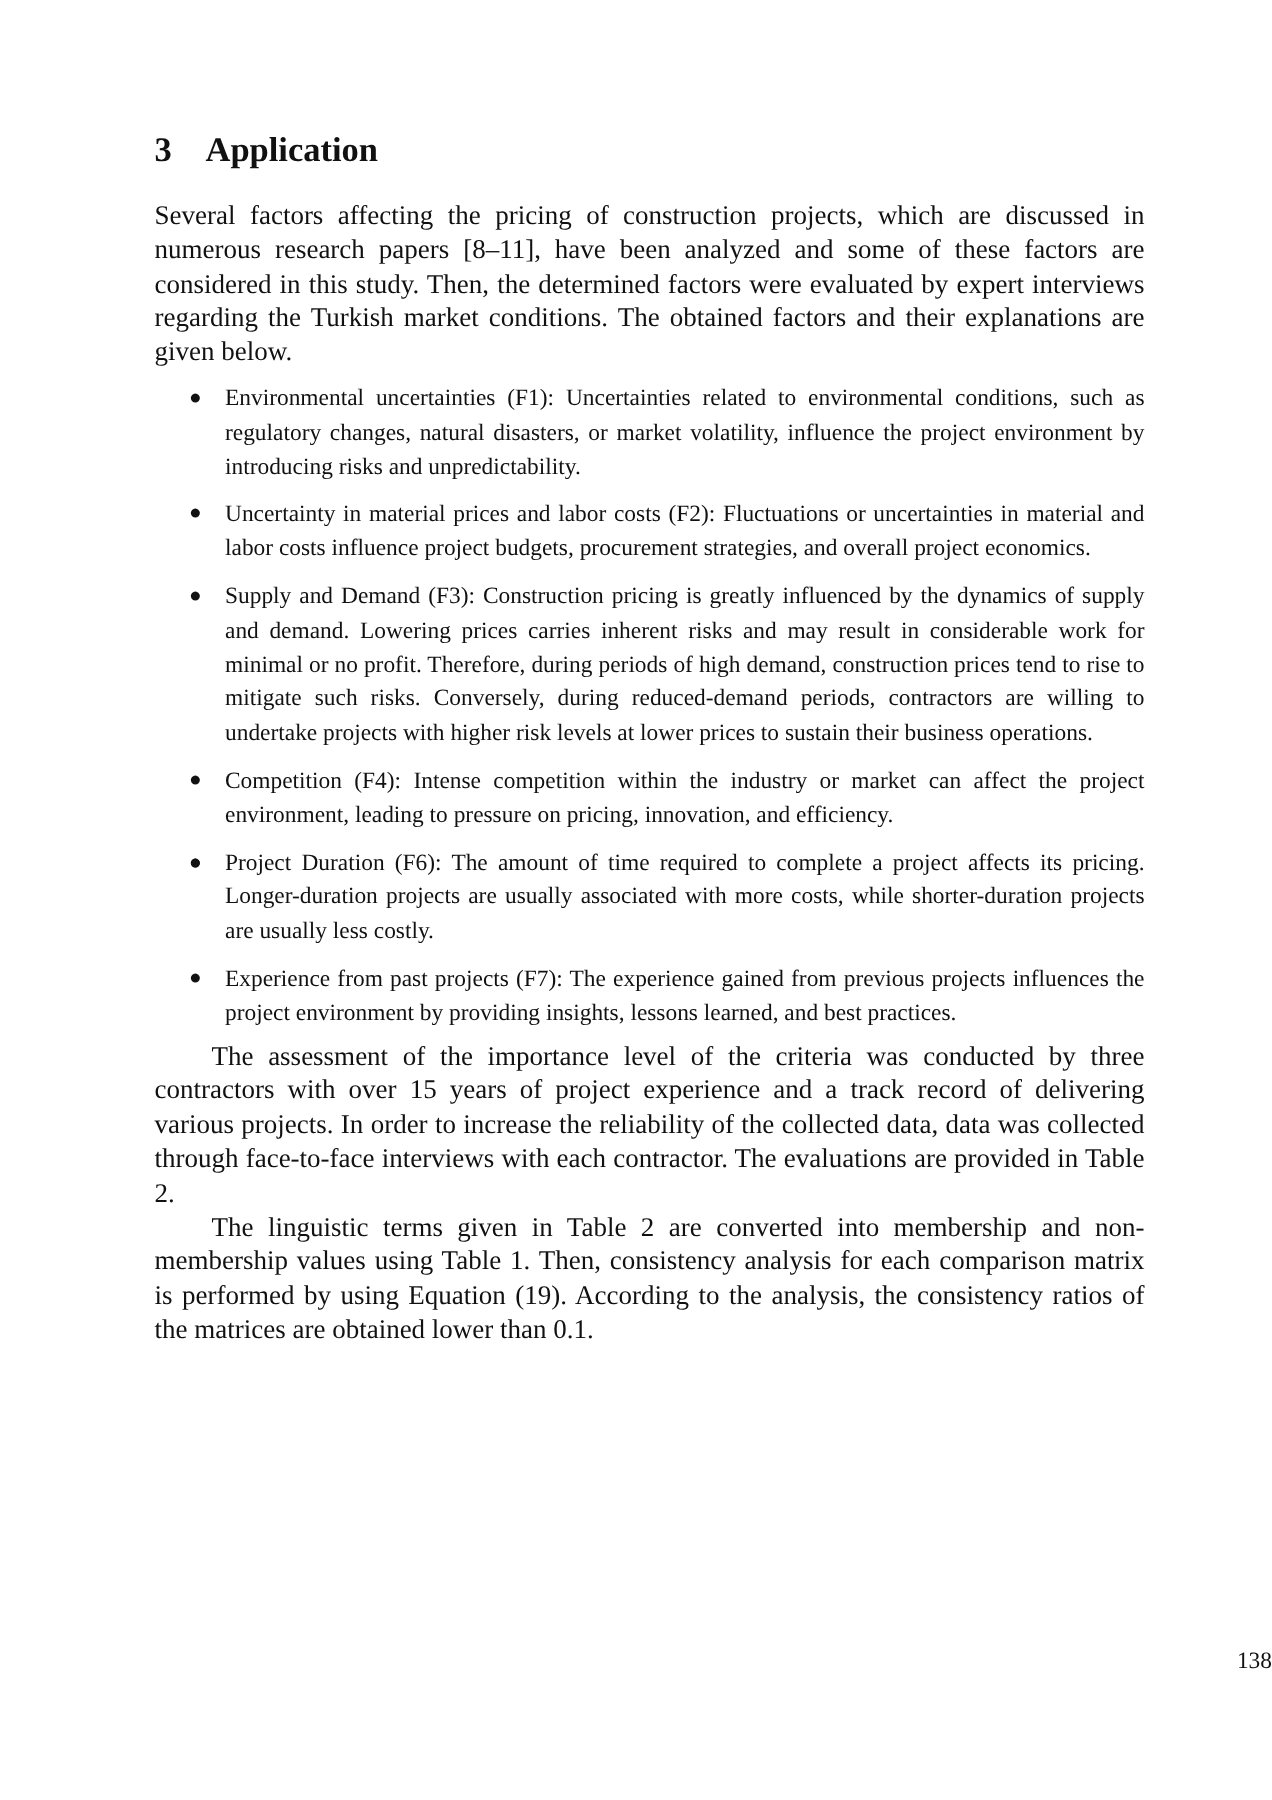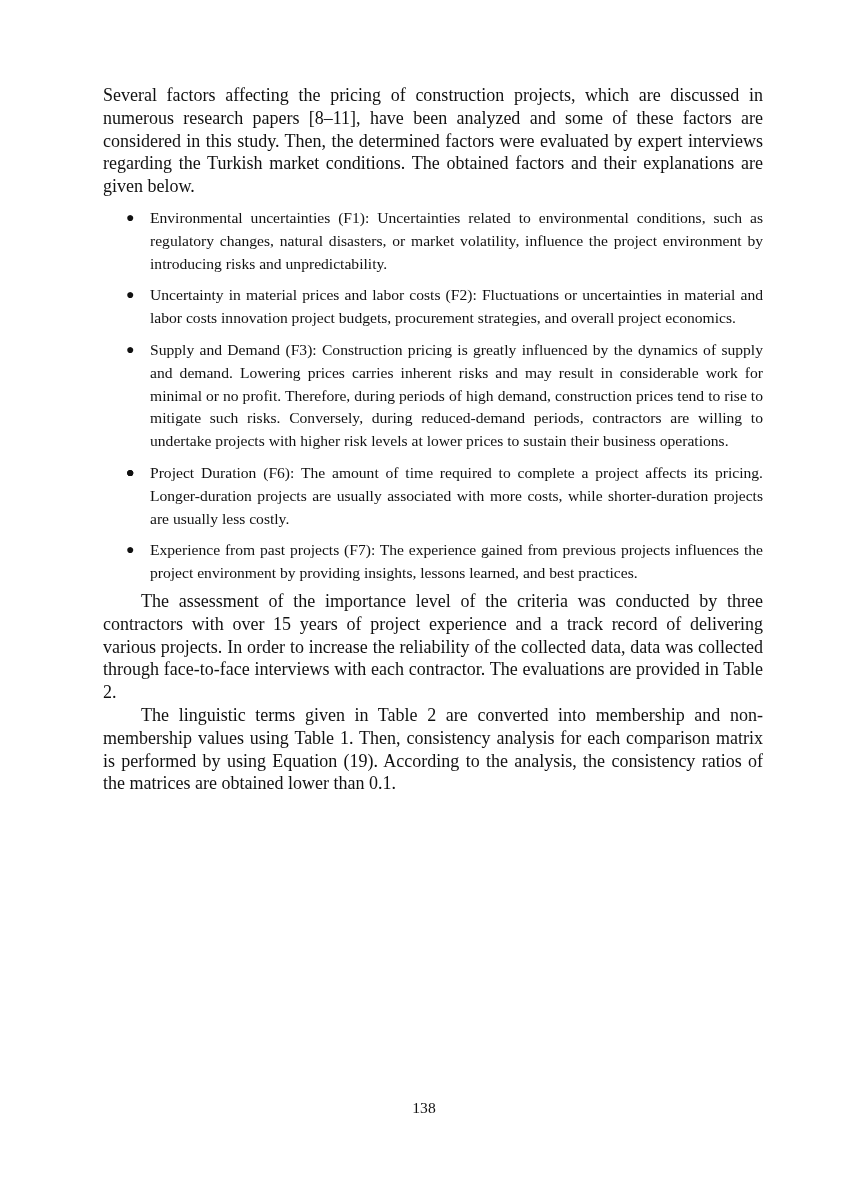--- a/index.html
+++ b/index.html
@@ -8,35 +8,38 @@
   .page { position: absolute; left: 103px; top: 84px; width: 660px; }
   .heading { font-size: 23px; font-weight: bold; margin: 0 0 16px 0; line-height: 32px; }
   .heading .num { display: inline-block; width: 34px; }
   p { margin: 0; font-size: 18px; line-height: 22.8px; text-align: justify; }
   .indent { text-indent: 38px; }
   ul.factors { list-style: none; margin: 9px 0 0 0; padding: 0; }
   ul.factors li { position: relative; padding-left: 47px; font-size: 15.6px;
                   line-height: 22.8px; text-align: justify; margin-bottom: 9px; }
   ul.factors li .bullet { position: absolute; left: 23px; top: 0; font-size: 14px; }
   .pagenum { position: absolute; left: 0; width: 848px; top: 1099px;
-             text-align: center; font-size: 15.6px; }
+             text-align: right; font-size: 15.6px; }
   .after-list { margin-top: -4px; }
 </style>
 </head>
 <body>
 
 <div class="page">
+  <h2 class="heading">
+    <span class="num">3</span><span>Application</span>
+  </h2>
 
   <p>Several factors affecting the pricing of construction projects, which are discussed in numerous research papers [8–11], have been analyzed and some of these factors are considered in this study. Then, the determined factors were evaluated by expert interviews regarding the Turkish market conditions. The obtained factors and their explanations are given below.</p>
 
   <ul class="factors">
     <li><span class="bullet">●</span><span>Environmental uncertainties (F1): Uncertainties related to environmental conditions, such as regulatory changes, natural disasters, or market volatility, influence the project environment by introducing risks and unpredictability.</span></li>
-    <li><span class="bullet">●</span><span>Uncertainty in material prices and labor costs (F2): Fluctuations or uncertainties in material and labor costs innovation project budgets, procurement strategies, and overall project economics.</span></li>
+    <li><span class="bullet">●</span><span>Uncertainty in material prices and labor costs (F2): Fluctuations or uncertainties in material and labor costs influence project budgets, procurement strategies, and overall project economics.</span></li>
     <li><span class="bullet">●</span><span>Supply and Demand (F3): Construction pricing is greatly influenced by the dynamics of supply and demand. Lowering prices carries inherent risks and may result in considerable work for minimal or no profit. Therefore, during periods of high demand, construction prices tend to rise to mitigate such risks. Conversely, during reduced-demand periods, contractors are willing to undertake projects with higher risk levels at lower prices to sustain their business operations.</span></li>
-    <li><span class="bullet">●</span></li>
+    <li><span class="bullet">●</span><span>Competition (F4): Intense competition within the industry or market can affect the project environment, leading to pressure on pricing, innovation, and efficiency.</span></li>
     <li><span class="bullet">●</span></li>
     <li><span class="bullet">●</span><span>Project Duration (F6): The amount of time required to complete a project affects its pricing. Longer-duration projects are usually associated with more costs, while shorter-duration projects are usually less costly.</span></li>
     <li><span class="bullet">●</span><span>Experience from past projects (F7): The experience gained from previous projects influences the project environment by providing insights, lessons learned, and best practices.</span></li>
   </ul>
 
   <p class="indent after-list">The assessment of the importance level of the criteria was conducted by three contractors with over 15 years of project experience and a track record of delivering various projects. In order to increase the reliability of the collected data, data was collected through face-to-face interviews with each contractor. The evaluations are provided in Table 2.</p>
   <p class="indent">The linguistic terms given in Table 2 are converted into membership and non-membership values using Table 1. Then, consistency analysis for each comparison matrix is performed by using Equation (19). According to the analysis, the consistency ratios of the matrices are obtained lower than 0.1.</p>
 </div>
 
 <div class="pagenum">138</div>

